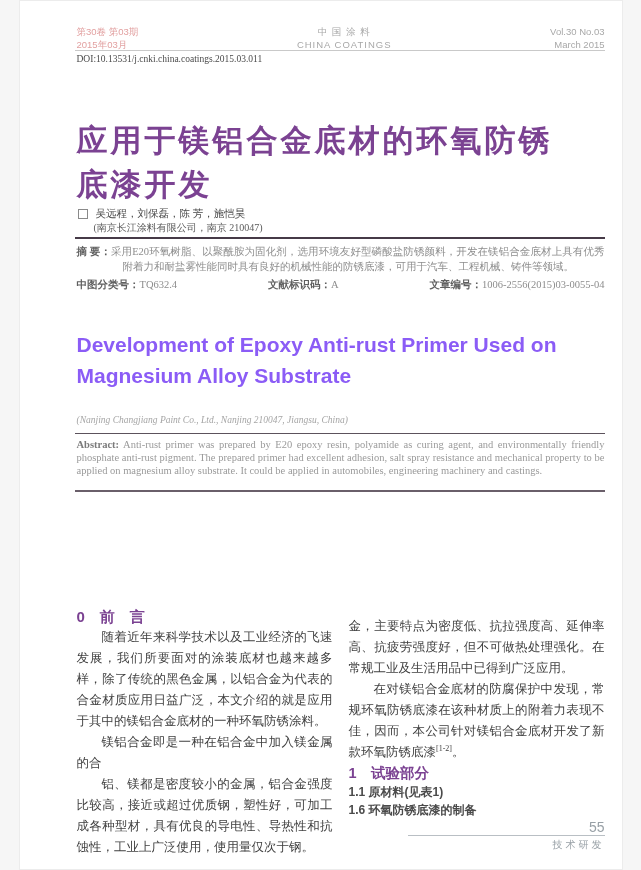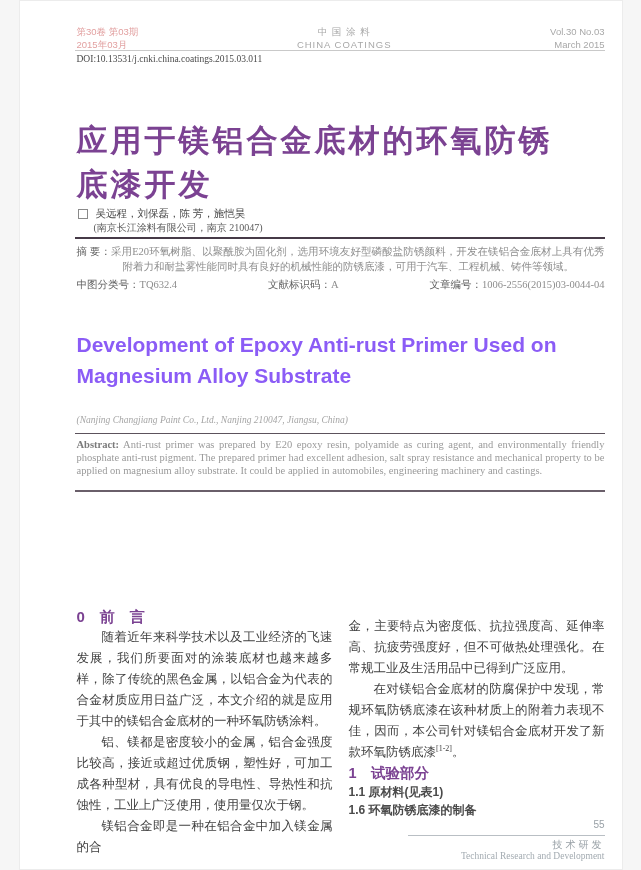--- a/index.html
+++ b/index.html
@@ -17,21 +17,21 @@
   .doi-line{position:absolute;top:53px;left:57px;font-size:9.5px;color:#4a4a4a;font-family:"Liberation Serif", serif;}
   
   .cn-title{position:absolute;top:118px;left:57px;width:500px;color:#7b4292;font-size:31px;font-weight:bold;line-height:44px;letter-spacing:3px;}
   .cn-authors{position:absolute;top:206px;left:58px;font-size:10.5px;color:#4a4a4a;display:flex;align-items:center;font-family:"Liberation Serif", serif;justify-content:center;}
   .author-box{display:inline-block;width:8px;height:8px;border:1px solid #8a8a8a;margin-right:8px;}
   .cn-affiliation{position:absolute;top:220px;left:74px;font-size:10px;color:#5a5a5a;font-family:"Liberation Serif", serif;}
   .affil-rule{position:absolute;top:236px;left:55px;width:530px;border-top:2px solid #463a47;}
   
   .cn-abstract{position:absolute;top:243px;left:57px;width:528px;font-size:10.5px;line-height:15px;color:#8d8d8d;font-family:"Liberation Serif", serif;}
   .cn-abstract .hang{padding-left:46px;text-indent:-46px;text-align:justify;margin:0;}
-  .lbl{font-weight:normal;color:#5f5f5f;margin-top:32px;}
+  .lbl{font-weight:bold;color:#5f5f5f;margin-top:32px;}
   .cn-keywords{margin-top:2px;}
   .cn-meta{display:flex;justify-content:space-between;margin-top:3px;}
   
   .en-title{position:absolute;top:328px;left:57px;width:528px;color:#8b5cf6;font-size:21px;font-weight:bold;line-height:31px;}
   .en-authors{position:absolute;top:396px;left:57px;font-size:10.5px;color:#9a9a9a;}
   .en-affiliation{position:absolute;top:414px;left:57px;font-size:9.5px;color:#a5a5a5;font-style:italic;font-family:"Liberation Serif", serif;}
   .en-rule-top{position:absolute;top:432px;left:55px;width:530px;border-top:1.5px solid #5c525c;}
   .en-abstract{position:absolute;top:437px;left:57px;width:528px;font-size:10.5px;line-height:13px;color:#9a9a9a;text-align:justify;font-family:"Liberation Serif", serif;}
   .en-abstract .lbl-en{font-weight:bold;color:#7a7a7a;}
   .en-abstract p{margin:0 0 1px 0;}
@@ -40,21 +40,21 @@
   .col{position:absolute;width:256px;font-size:12.5px;line-height:21px;color:#3f3f3f;text-align:justify;font-family:"Liberation Serif", serif;}
   .col-left{top:606px;left:57px;}
   .col-right{top:615px;left:329px;}
   .col p{margin:0;}
   .indent{text-indent:2em;}
   .sec-heading{color:#7b4292;font-size:15px;font-weight:bold;font-family:"Liberation Sans", sans-serif;margin:0 0 8px 0;line-height:20px;}
   .sec-heading2{color:#7b4292;font-size:14.5px;font-weight:bold;font-family:"Liberation Sans", sans-serif;margin:9px 0 4px 0;line-height:20px;}
   .sub-heading{color:#4b4b4b;font-size:12px;font-weight:bold;font-family:"Liberation Sans", sans-serif;margin:0;line-height:18px;}
   sup{font-size:8px;line-height:0;}
   
-  .page-number{position:absolute;top:818px;left:385px;width:200px;text-align:right;font-size:10px;color:#98a0a6;}
+  .page-number{position:absolute;top:818px;left:385px;width:200px;text-align:right;font-size:14px;color:#98a0a6;}
   .footer-rule{position:absolute;top:834px;left:388px;width:197px;border-top:1px solid #b9bfc4;}
   .footer-cn{position:absolute;top:837px;left:385px;width:200px;text-align:right;font-size:10px;letter-spacing:3px;color:#98a0a6;font-family:"Liberation Serif", serif;}
   .footer-en{position:absolute;top:850px;left:335px;width:250px;text-align:right;font-size:9.5px;color:#a3abb1;font-family:"Liberation Serif", serif;}
 </style>
 </head>
 <body>
 
 <div class="sheet">
 
   <div class="journal-header">
@@ -82,51 +82,50 @@
   <div class="cn-affiliation">(南京长江涂料有限公司，南京 210047)</div>
   <div class="affil-rule"></div>
 
   <div class="cn-abstract">
     <p class="hang">
       <span class="lbl">摘 要：</span><span>采用E20环氧树脂、以聚酰胺为固化剂，选用环境友好型磷酸盐防锈颜料，开发在镁铝合金底材上具有优秀附着力和耐盐雾性能同时具有良好的机械性能的防锈底漆，可用于汽车、工程机械、铸件等领域。</span>
     </p>
     <div class="cn-meta">
       <span><span class="lbl">中图分类号：</span><span>TQ632.4</span></span>
       <span><span class="lbl">文献标识码：</span><span>A</span></span>
-      <span><span class="lbl">文章编号：</span><span>1006-2556(2015)03-0044-04</span></span>
+      <span><span class="lbl">文章编号：</span><span>1006-2556(2015)03-0055-04</span></span>
     </div>
   </div>
 
   <div class="en-title">Development of Epoxy Anti-rust Primer Used on Magnesium Alloy Substrate</div>
   <div class="en-affiliation">(Nanjing Changjiang Paint Co., Ltd., Nanjing 210047, Jiangsu, China)</div>
   <div class="en-rule-top"></div>
 
   <div class="en-abstract">
     <p>
       <span class="lbl-en">Abstract:</span>
       <span>Anti-rust primer was prepared by E20 epoxy resin, polyamide as curing agent, and environmentally friendly phosphate anti-rust pigment. The prepared primer had excellent adhesion, salt spray resistance and mechanical property to be applied on magnesium alloy substrate. It could be applied in automobiles, engineering machinery and castings.</span>
     </p>
   </div>
   <div class="en-rule-bottom"></div>
 
   <div class="col col-left">
     <p class="sec-heading">0　前　言</p>
     <p class="indent">随着近年来科学技术以及工业经济的飞速发展，我们所要面对的涂装底材也越来越多样，除了传统的黑色金属，以铝合金为代表的合金材质应用日益广泛，本文介绍的就是应用于其中的镁铝合金底材的一种环氧防锈涂料。</p>
+    <p class="indent">镁铝合金即是一种在铝合金中加入镁金属的合</p>
     <p class="indent">铝、镁都是密度较小的金属，铝合金强度比较高，接近或超过优质钢，塑性好，可加工成各种型材，具有优良的导电性、导热性和抗蚀性，工业上广泛使用，使用量仅次于钢。</p>
-    <p class="indent">镁铝合金即是一种在铝合金中加入镁金属的合</p>
   </div>
 
   <div class="col col-right">
     <p>金，主要特点为密度低、抗拉强度高、延伸率高、抗疲劳强度好，但不可做热处理强化。在常规工业及生活用品中已得到广泛应用。</p>
     <p class="indent">
       <span>在对镁铝合金底材的防腐保护中发现，常规环氧防锈底漆在该种材质上的附着力表现不佳，因而，本公司针对镁铝合金底材开发了新款环氧防锈底漆</span><sup>[1-2]</sup><span>。</span>
     </p>
     <p class="sec-heading2">1　试验部分</p>
     <p class="sub-heading">1.1 原材料(见表1)</p>
     <p class="sub-heading">1.6 环氧防锈底漆的制备</p>
   </div>
 
   <div class="page-number">55</div>
   <div class="footer-rule"></div>
   <div class="footer-cn">技术研发</div>
-  <div class="footer-en">Technical Research and Development</div>
 
 </div>
 
 </body></html>

